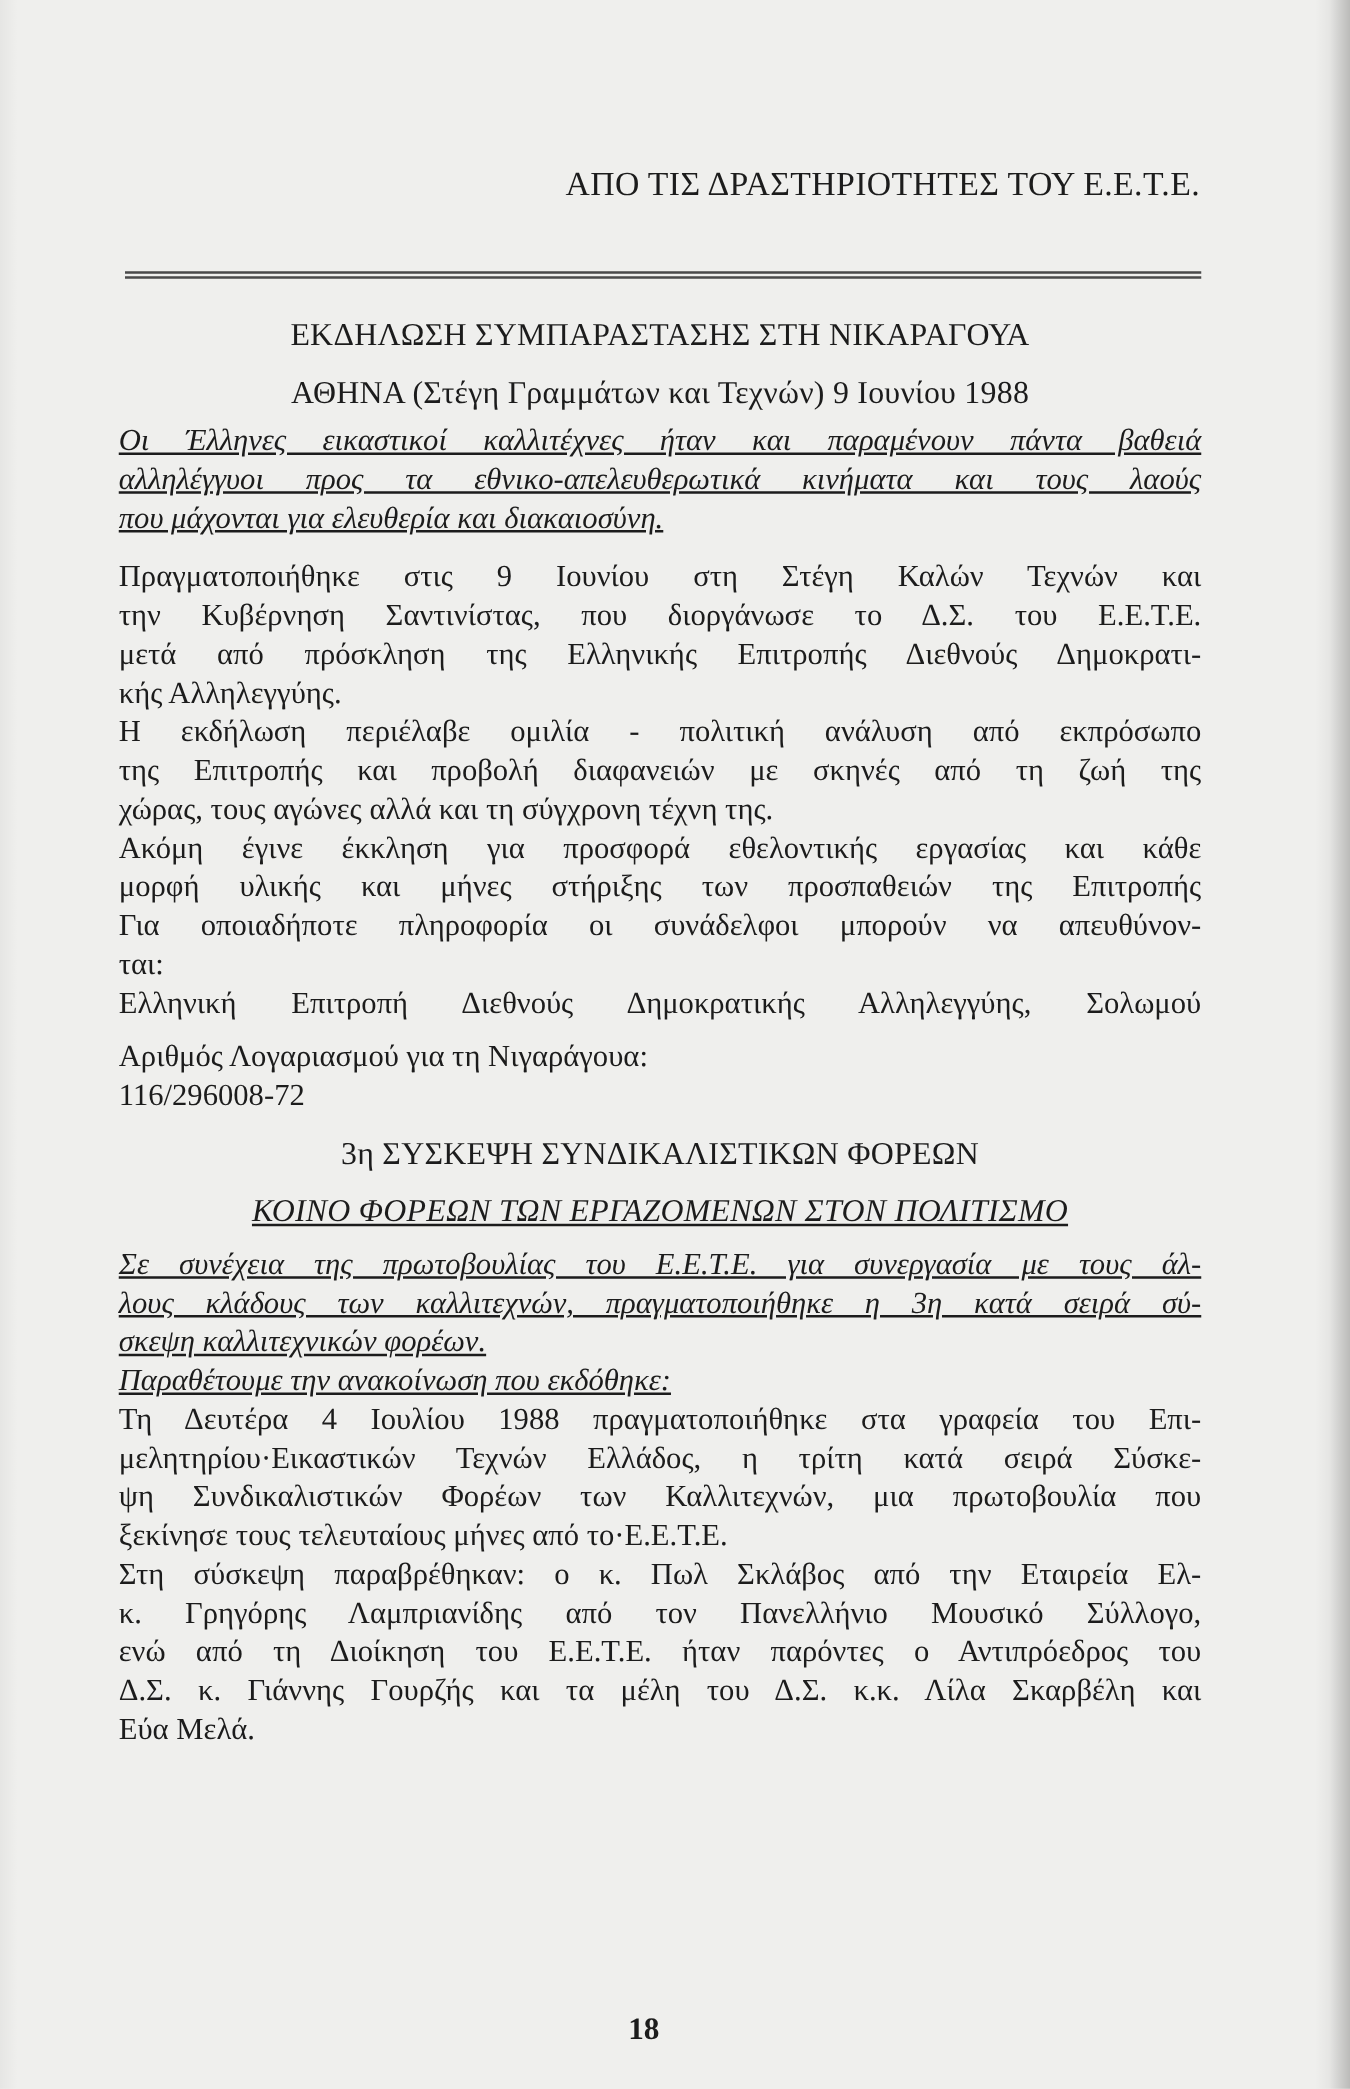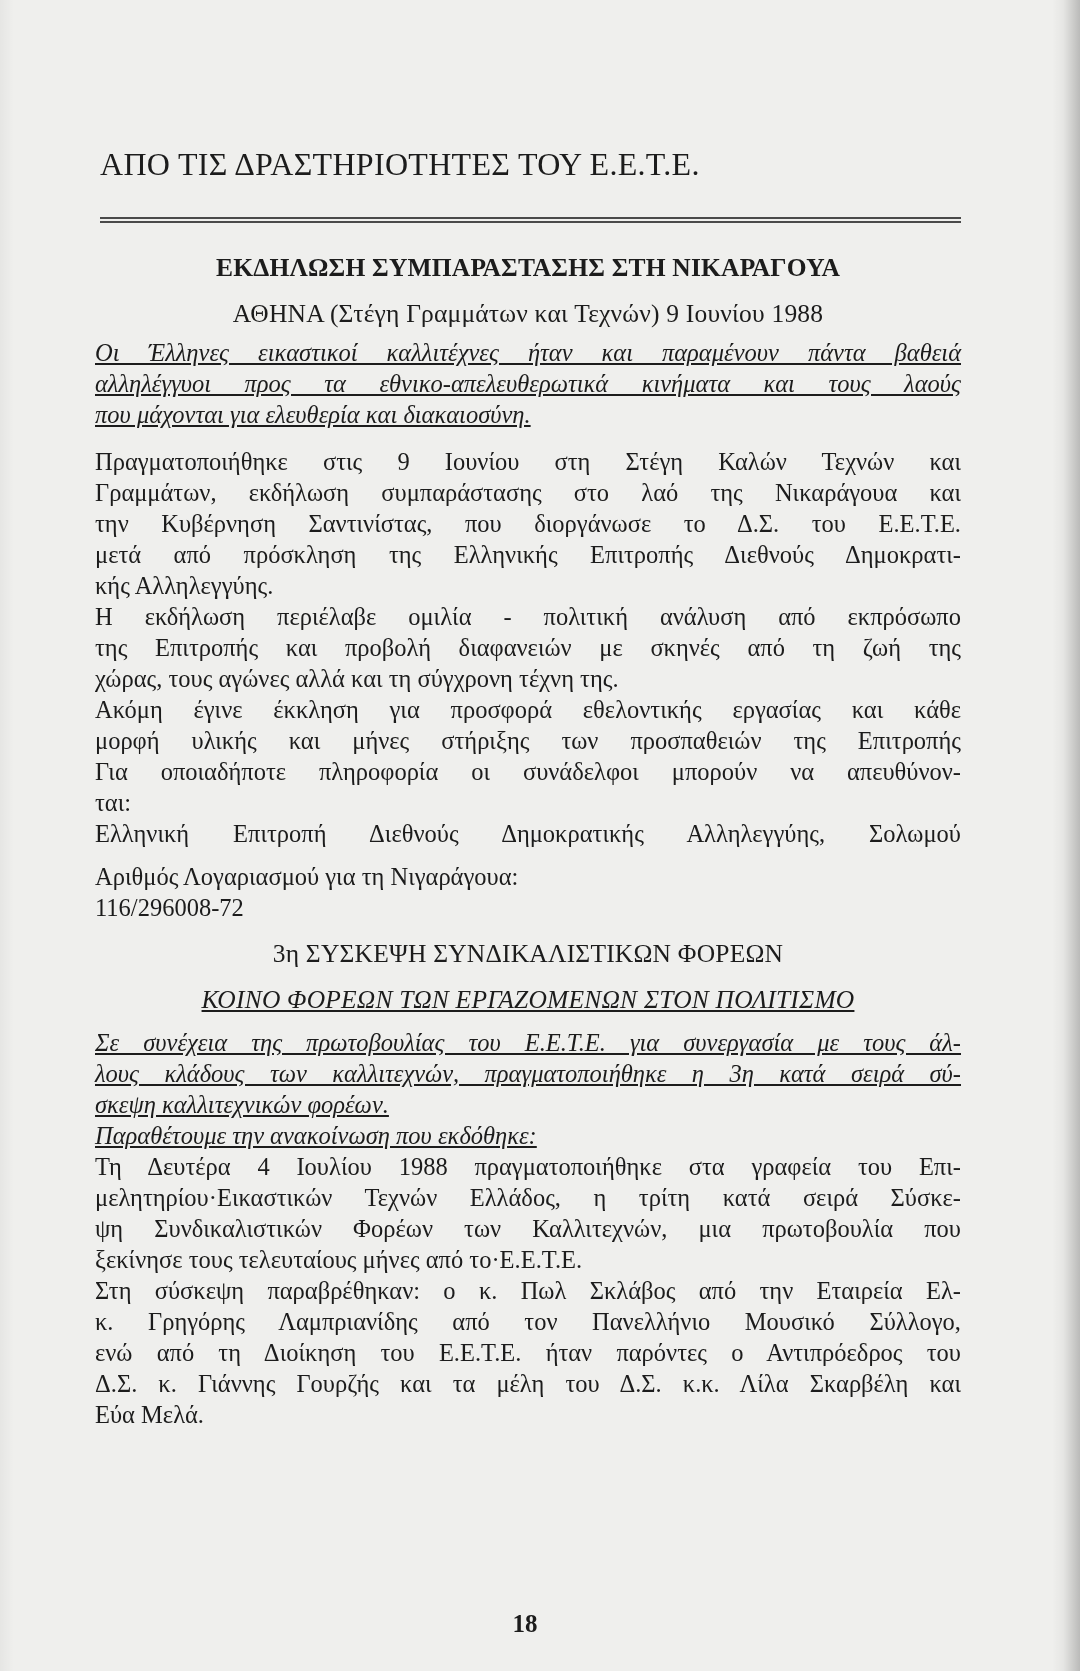--- a/index.html
+++ b/index.html
@@ -14,70 +14,69 @@
     }
     .page-edge {
       position: absolute; top: 0; right: 0; width: 28px; height: 1671px;
       background: linear-gradient(to right, rgba(0,0,0,0) 0%, rgba(0,0,0,0.04) 40%, rgba(0,0,0,0.22) 100%);
     }
     .page-edge-left {
       position: absolute; top: 0; left: 0; width: 14px; height: 1671px;
       background: linear-gradient(to left, rgba(0,0,0,0) 0%, rgba(0,0,0,0.04) 100%);
     }
     .header-title {
-      position: absolute; top: 146px; left: 100px; width: 860px;
-      text-align: left; font-size: 32px; letter-spacing: 0.3px;
+      position: absolute; top: 132px; left: 100px; width: 860px;
+      text-align: right; font-size: 27px; letter-spacing: 0.3px;
     }
     .double-rule {
       position: absolute; top: 217px; left: 100px; width: 861px; height: 6px;
       border-top: 2px solid #4a4a4a; border-bottom: 2px solid #4a4a4a; box-sizing: border-box;
     }
     .content {
       position: absolute; left: 95px; top: 251px; width: 866px;
       font-size: 24.5px; line-height: 31px;
     }
     .content p { margin: 0; }
     .center { text-align: center; }
     .heading { font-size: 25.5px; letter-spacing: 0.2px; }
     .italic { font-style: italic; text-decoration: underline; }
     .line { display: block; text-align: justify; text-align-last: justify; white-space: nowrap; }
     .line.last { text-align-last: left; }
     .gap-s { height: 12px; }
     .gap-m { height: 16px; }
     .page-number {
       position: absolute; top: 1610px; left: 0; width: 1030px;
-      text-align: center; font-size: 25px; font-weight: bold; padding-left: 10px;
+      text-align: center; font-size: 25px; font-weight: bold;
     }
   </style>
 </head>
 <body>
 
 <div class="page-edge-left"></div>
 <div class="page-edge"></div>
 
 <div class="header-title">ΑΠΟ ΤΙΣ ΔΡΑΣΤΗΡΙΟΤΗΤΕΣ ΤΟΥ Ε.Ε.Τ.Ε.</div>
 <div class="double-rule"></div>
 
 <div class="content">
 
-  <p class="center heading" style="line-height:34px;font-weight:bold;">ΕΚΔΗΛΩΣΗ ΣΥΜΠΑΡΑΣΤΑΣΗΣ ΣΤΗ ΝΙΚΑΡΑΓΟΥΑ</p>
+  <p class="center heading" style="line-height:34px;">ΕΚΔΗΛΩΣΗ ΣΥΜΠΑΡΑΣΤΑΣΗΣ ΣΤΗ ΝΙΚΑΡΑΓΟΥΑ</p>
   <div style="height:12px"></div>
   <p class="center heading" style="line-height:34px;">ΑΘΗΝΑ (Στέγη Γραμμάτων και Τεχνών) 9 Ιουνίου 1988</p>
   <div style="height:6px"></div>
 
   <div class="italic">
     <span class="line">Οι Έλληνες εικαστικοί καλλιτέχνες ήταν και παραμένουν πάντα βαθειά</span>
     <span class="line">αλληλέγγυοι προς τα εθνικο-απελευθερωτικά κινήματα και τους λαούς</span>
     <span class="line last">που μάχονται για ελευθερία και διακαιοσύνη.</span>
   </div>
   <div class="gap-m"></div>
 
   <div>
     <span class="line">Πραγματοποιήθηκε στις 9 Ιουνίου στη Στέγη Καλών Τεχνών και</span>
-    <span class="line">Γραμμάτων, εκδήλωση συμπαράστασης στο λαό της Νικαράγουα και</span>
     <span class="line">την Κυβέρνηση Σαντινίστας, που διοργάνωσε το Δ.Σ. του Ε.Ε.Τ.Ε.</span>
     <span class="line">μετά από πρόσκληση της Ελληνικής Επιτροπής Διεθνούς Δημοκρατι-</span>
     <span class="line last">κής Αλληλεγγύης.</span>
   </div>
   <div>
     <span class="line">Η εκδήλωση περιέλαβε ομιλία - πολιτική ανάλυση από εκπρόσωπο</span>
     <span class="line">της Επιτροπής και προβολή διαφανειών με σκηνές από τη ζωή της</span>
     <span class="line last">χώρας, τους αγώνες αλλά και τη σύγχρονη τέχνη της.</span>
   </div>
   <div>

